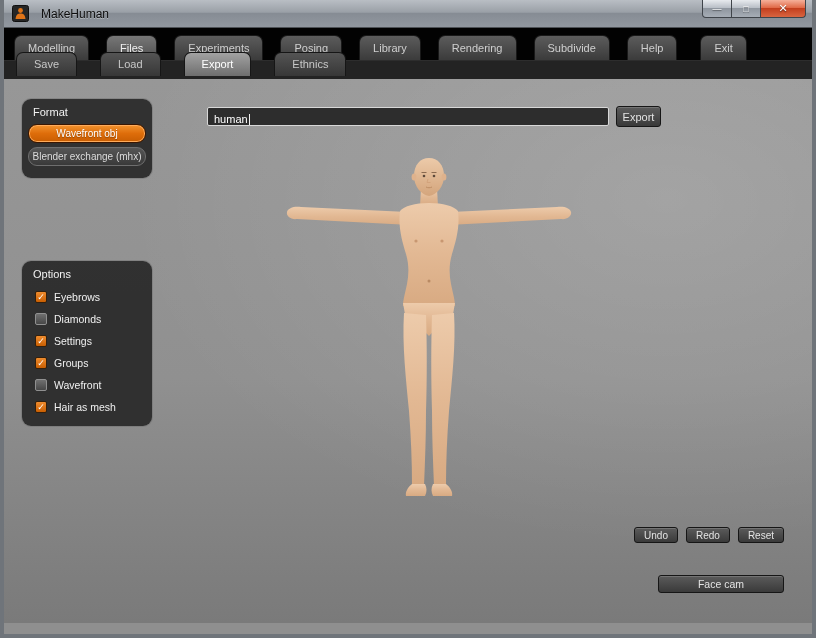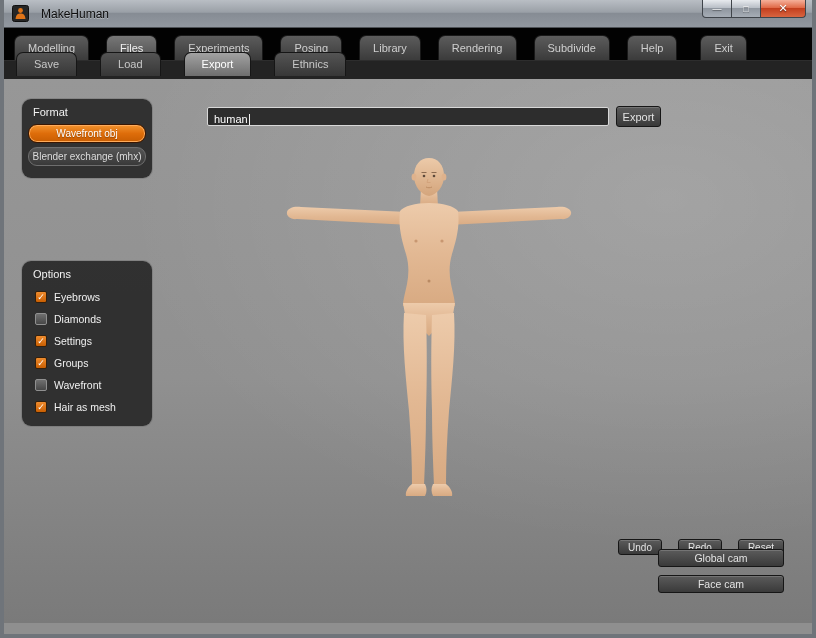--- a/index.html
+++ b/index.html
@@ -46,21 +46,21 @@
   .check-row[data-checked="true"] .tick{display:block}
   .clabel{font-size:10.5px;color:#f0f0f0}
 
   
   .filename-input{position:absolute;left:203px;top:28px;width:402px;height:19px;background:#2d2d2d;border:1px solid #d8d8d8;border-radius:2px;display:flex;align-items:flex-end;padding:0 6px;font-size:11px;color:#fff;cursor:text}
   .caret{width:1px;height:11px;background:#efefef;margin-left:1px}
 
   .vbtn{background:linear-gradient(#5b5b5b,#3a3a3a);border:1px solid #161616;border-radius:3px;color:#e3e3e3;font-size:10px;display:flex;align-items:center;justify-content:center;box-shadow:inset 0 1px 0 rgba(255,255,255,0.16);cursor:default}
   .export-btn{position:absolute;left:612px;top:27px;width:45px;height:21px;font-size:11px}
 
-  .history-row{position:absolute;top:460px;right:28px;display:flex;gap:16px}
+  .history-row{position:absolute;top:448px;right:28px;display:flex;gap:8px}
   .history-row .vbtn{height:16px;padding:0 9px}
   .cam-btn{position:absolute;right:28px;width:126px;height:18px;font-size:10.5px}
   .global-cam{top:470px}
   .face-cam{top:496px}
 
   .model-view{position:absolute;left:279px;top:74px;width:292px;height:352px;cursor:default}
   .model-view svg{width:100%;height:100%;display:block}
 </style>
 </head>
 <body>
@@ -199,17 +199,16 @@
         <circle cx="159" cy="88" r="1.6" fill="#c89771"></circle>
         <circle cx="146" cy="128" r="1.5" fill="#b98a63"></circle>
       </svg>
     </div>
 
     <div class="history-row">
       <div class="vbtn">Undo</div>
       <div class="vbtn">Redo</div>
       <div class="vbtn">Reset</div>
     </div>
-    <div class="vbtn cam-btn global-cam">Global cam</div>
     <div class="vbtn cam-btn face-cam">Face cam</div>
 
   </div>
 </div>
 
 </body></html>

